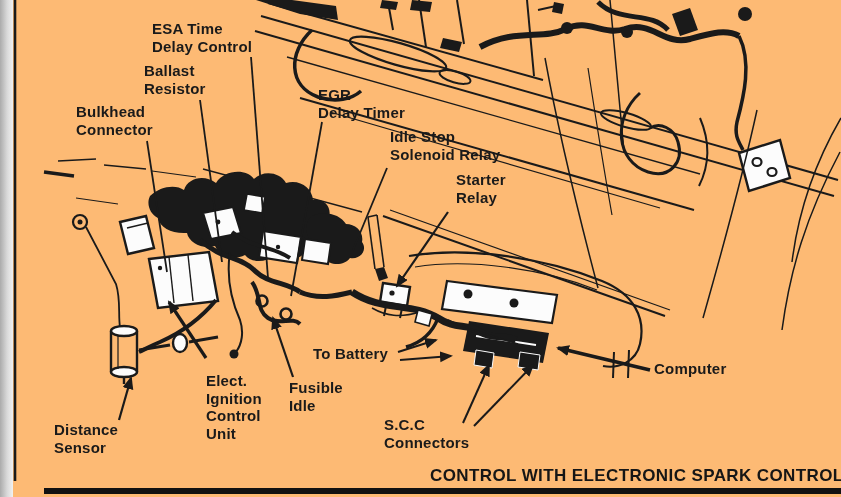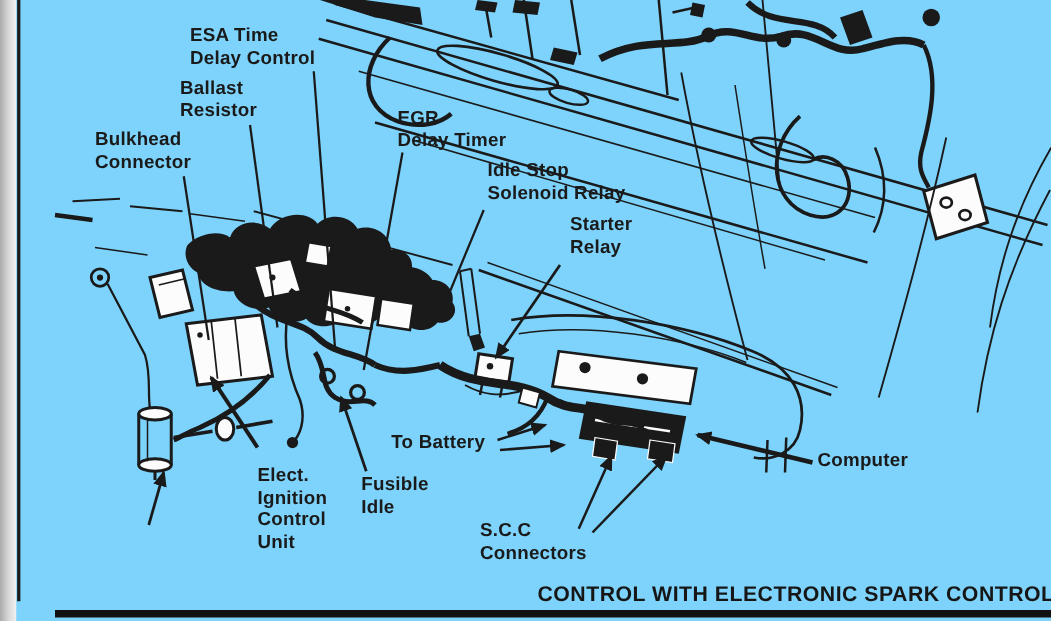--- a/index.html
+++ b/index.html
@@ -1,18 +1,18 @@
 <!DOCTYPE html>
 <html><head>
 <meta charset="utf-8">
 <style>
   html,body{margin:0;padding:0;background:#e8e8e8;}
   .page{
     position:relative;width:841px;height:497px;overflow:hidden;
-    background:#7dd3fc;
+    background:#fdba74;
     font-family:"Liberation Sans",sans-serif;
   }
   .edge-strip{
     position:absolute;left:0;top:0;width:13px;height:497px;
     background:linear-gradient(to right,#ababab,#d9d9d9 55%,#f1f1f1);
   }
   .art{position:absolute;left:0;top:0;width:841px;height:497px;}
   .lbl{
     position:absolute;color:#1a1a1a;
     font-size:15px;line-height:17.5px;font-weight:600;
@@ -229,17 +229,21 @@
     <span>Unit</span>
   </div>
   <div class="lbl" style="left:289px;top:379px">
     <span>Fusible</span>
     <span>Idle</span>
   </div>
   <div class="lbl" style="left:384px;top:416px">
     <span>S.C.C</span>
     <span>Connectors</span>
   </div>
+  <div class="lbl" style="left:54px;top:421px">
+    <span>Distance</span>
+    <span>Sensor</span>
+  </div>
 
   <div class="caption">CONTROL WITH ELECTRONIC SPARK CONTROL</div>
   <div class="bottom-rule"></div>
 
 </div>
 
 </body></html>

